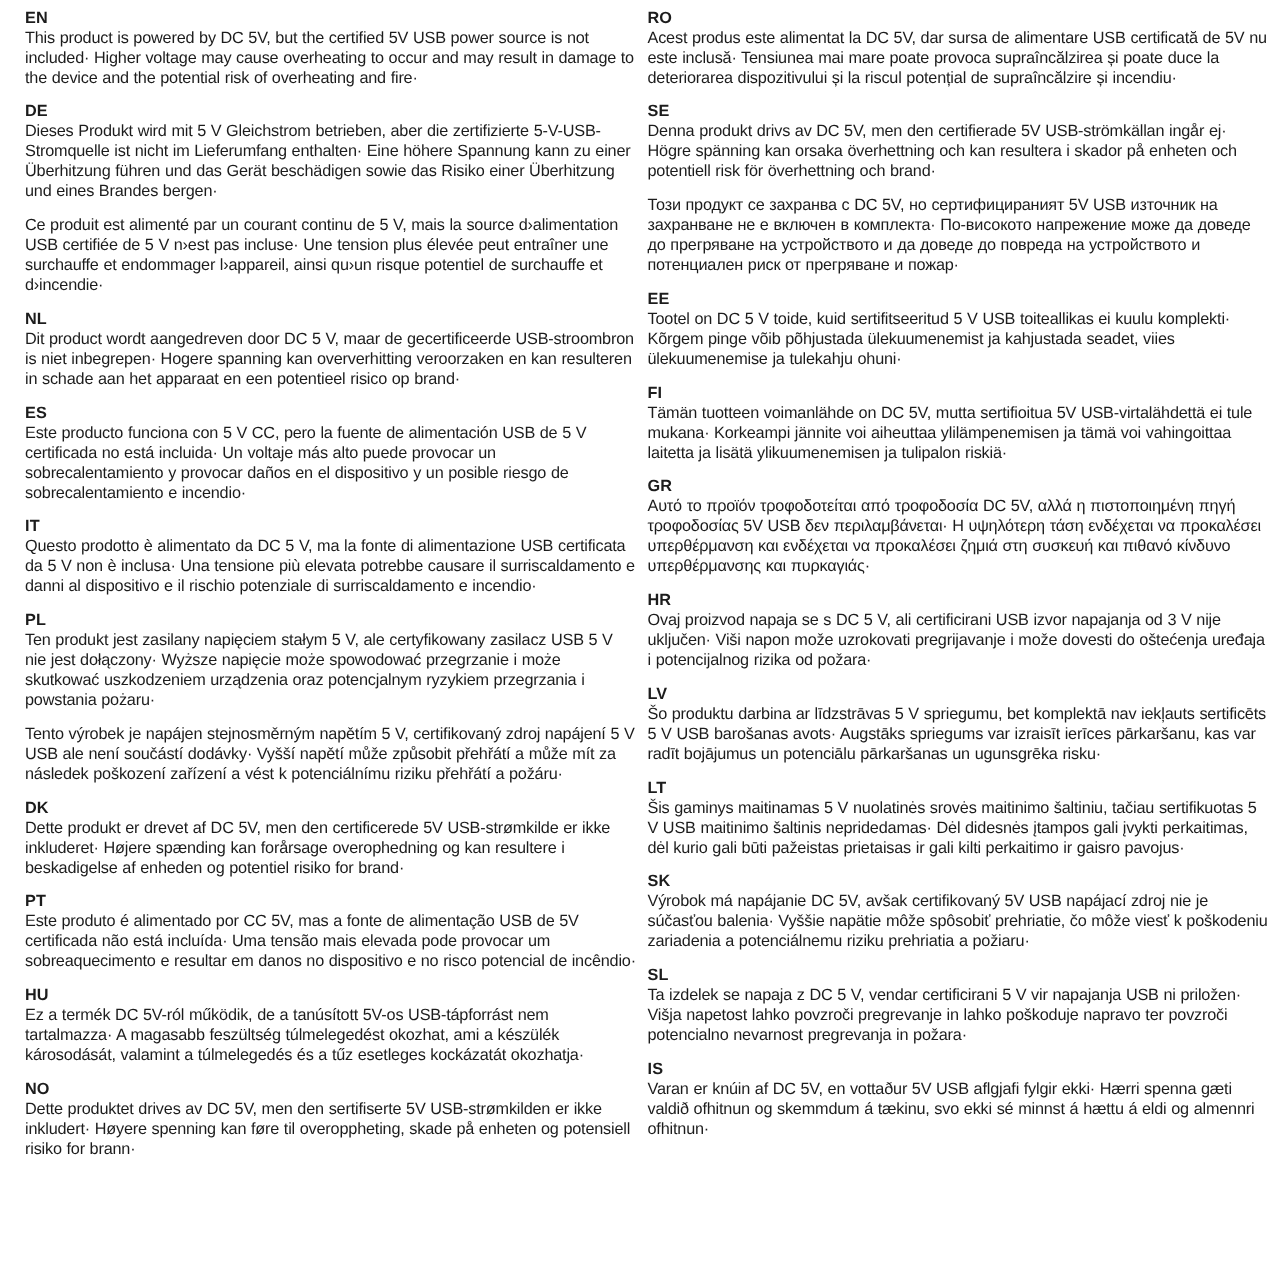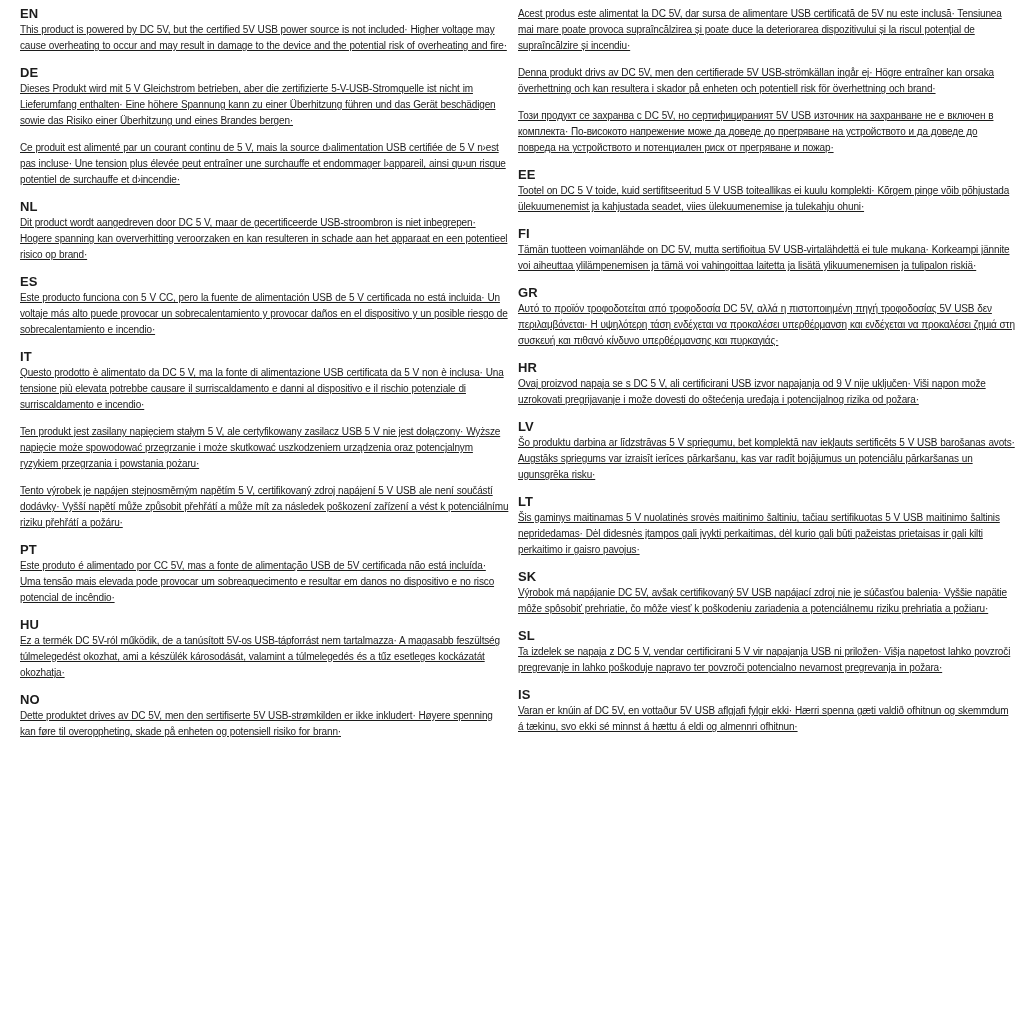--- a/index.html
+++ b/index.html
@@ -33,25 +33,24 @@
   .section {
     margin-bottom: 11px;
   }
   .code {
     font-size: 13px;
     line-height: 16px;
     font-weight: 700;
     letter-spacing: 0.1px;
   }
   .text {
-    font-size: 10px;
+    font-size: 13px;
     line-height: 16px;
     letter-spacing: -0.15px;
     word-spacing: 0.3px;
-    text-decoration: underline;
   }
 </style>
 </head>
 <body>
 
 <div class="page">
   <div class="col">
       <div class="section">
         <div class="code">EN</div>
         <div class="text">This product is powered by DC 5V, but the certified 5V USB power source is not included· Higher voltage may cause overheating to occur and may result in damage to the device and the potential risk of overheating and fire·</div>
@@ -69,63 +68,70 @@
       </div>
       <div class="section">
         <div class="code">ES</div>
         <div class="text">Este producto funciona con 5 V CC, pero la fuente de alimentación USB de 5 V certificada no está incluida· Un voltaje más alto puede provocar un sobrecalentamiento y provocar daños en el dispositivo y un posible riesgo de sobrecalentamiento e incendio·</div>
       </div>
       <div class="section">
         <div class="code">IT</div>
         <div class="text">Questo prodotto è alimentato da DC 5 V, ma la fonte di alimentazione USB certificata da 5 V non è inclusa· Una tensione più elevata potrebbe causare il surriscaldamento e danni al dispositivo e il rischio potenziale di surriscaldamento e incendio·</div>
       </div>
       <div class="section">
+        <div class="code">PL</div>
         <div class="text">Ten produkt jest zasilany napięciem stałym 5 V, ale certyfikowany zasilacz USB 5 V nie jest dołączony· Wyższe napięcie może spowodować przegrzanie i może skutkować uszkodzeniem urządzenia oraz potencjalnym ryzykiem przegrzania i powstania pożaru·</div>
       </div>
       <div class="section">
         <div class="text">Tento výrobek je napájen stejnosměrným napětím 5 V, certifikovaný zdroj napájení 5 V USB ale není součástí dodávky· Vyšší napětí může způsobit přehřátí a může mít za následek poškození zařízení a vést k potenciálnímu riziku přehřátí a požáru·</div>
+      </div>
+      <div class="section">
+        <div class="code">DK</div>
+        <div class="text">Dette produkt er drevet af DC 5V, men den certificerede 5V USB-strømkilde er ikke inkluderet· Højere spænding kan forårsage overophedning og kan resultere i beskadigelse af enheden og potentiel risiko for brand·</div>
       </div>
       <div class="section">
         <div class="code">PT</div>
         <div class="text">Este produto é alimentado por CC 5V, mas a fonte de alimentação USB de 5V certificada não está incluída· Uma tensão mais elevada pode provocar um sobreaquecimento e resultar em danos no dispositivo e no risco potencial de incêndio·</div>
       </div>
       <div class="section">
         <div class="code">HU</div>
         <div class="text">Ez a termék DC 5V-ról működik, de a tanúsított 5V-os USB-tápforrást nem tartalmazza· A magasabb feszültség túlmelegedést okozhat, ami a készülék károsodását, valamint a túlmelegedés és a tűz esetleges kockázatát okozhatja·</div>
       </div>
       <div class="section">
         <div class="code">NO</div>
         <div class="text">Dette produktet drives av DC 5V, men den sertifiserte 5V USB-strømkilden er ikke inkludert· Høyere spenning kan føre til overoppheting, skade på enheten og potensiell risiko for brann·</div>
       </div>
     </div>
   <div class="col col-right">
       <div class="section">
+        <div class="code">RO</div>
         <div class="text">Acest produs este alimentat la DC 5V, dar sursa de alimentare USB certificată de 5V nu este inclusă· Tensiunea mai mare poate provoca supraîncălzirea și poate duce la deteriorarea dispozitivului și la riscul potențial de supraîncălzire și incendiu·</div>
       </div>
       <div class="section">
-        <div class="text">Denna produkt drivs av DC 5V, men den certifierade 5V USB-strömkällan ingår ej· Högre entraîner kan orsaka överhettning och kan resultera i skador på enheten och potentiell risk för överhettning och brand·</div>
+        <div class="code">SE</div>
+        <div class="text">Denna produkt drivs av DC 5V, men den certifierade 5V USB-strömkällan ingår ej· Högre spänning kan orsaka överhettning och kan resultera i skador på enheten och potentiell risk för överhettning och brand·</div>
       </div>
       <div class="section">
         <div class="text">Този продукт се захранва с DC 5V, но сертифицираният 5V USB източник на захранване не е включен в комплекта· По-високото напрежение може да доведе до прегряване на устройството и да доведе до повреда на устройството и потенциален риск от прегряване и пожар·</div>
       </div>
       <div class="section">
         <div class="code">EE</div>
         <div class="text">Tootel on DC 5 V toide, kuid sertifitseeritud 5 V USB toiteallikas ei kuulu komplekti· Kõrgem pinge võib põhjustada ülekuumenemist ja kahjustada seadet, viies ülekuumenemise ja tulekahju ohuni·</div>
       </div>
       <div class="section">
         <div class="code">FI</div>
         <div class="text">Tämän tuotteen voimanlähde on DC 5V, mutta sertifioitua 5V USB-virtalähdettä ei tule mukana· Korkeampi jännite voi aiheuttaa ylilämpenemisen ja tämä voi vahingoittaa laitetta ja lisätä ylikuumenemisen ja tulipalon riskiä·</div>
       </div>
       <div class="section">
         <div class="code">GR</div>
         <div class="text">Αυτό το προϊόν τροφοδοτείται από τροφοδοσία DC 5V, αλλά η πιστοποιημένη πηγή τροφοδοσίας 5V USB δεν περιλαμβάνεται· Η υψηλότερη τάση ενδέχεται να προκαλέσει υπερθέρμανση και ενδέχεται να προκαλέσει ζημιά στη συσκευή και πιθανό κίνδυνο υπερθέρμανσης και πυρκαγιάς·</div>
       </div>
       <div class="section">
         <div class="code">HR</div>
-        <div class="text">Ovaj proizvod napaja se s DC 5 V, ali certificirani USB izvor napajanja od 9 V nije uključen· Viši napon može uzrokovati pregrijavanje i može dovesti do oštećenja uređaja i potencijalnog rizika od požara·</div>
+        <div class="text">Ovaj proizvod napaja se s DC 5 V, ali certificirani USB izvor napajanja od 3 V nije uključen· Viši napon može uzrokovati pregrijavanje i može dovesti do oštećenja uređaja i potencijalnog rizika od požara·</div>
       </div>
       <div class="section">
         <div class="code">LV</div>
         <div class="text">Šo produktu darbina ar līdzstrāvas 5 V spriegumu, bet komplektā nav iekļauts sertificēts 5 V USB barošanas avots· Augstāks spriegums var izraisīt ierīces pārkaršanu, kas var radīt bojājumus un potenciālu pārkaršanas un ugunsgrēka risku·</div>
       </div>
       <div class="section">
         <div class="code">LT</div>
         <div class="text">Šis gaminys maitinamas 5 V nuolatinės srovės maitinimo šaltiniu, tačiau sertifikuotas 5 V USB maitinimo šaltinis nepridedamas· Dėl didesnės įtampos gali įvykti perkaitimas, dėl kurio gali būti pažeistas prietaisas ir gali kilti perkaitimo ir gaisro pavojus·</div>
       </div>
       <div class="section">

